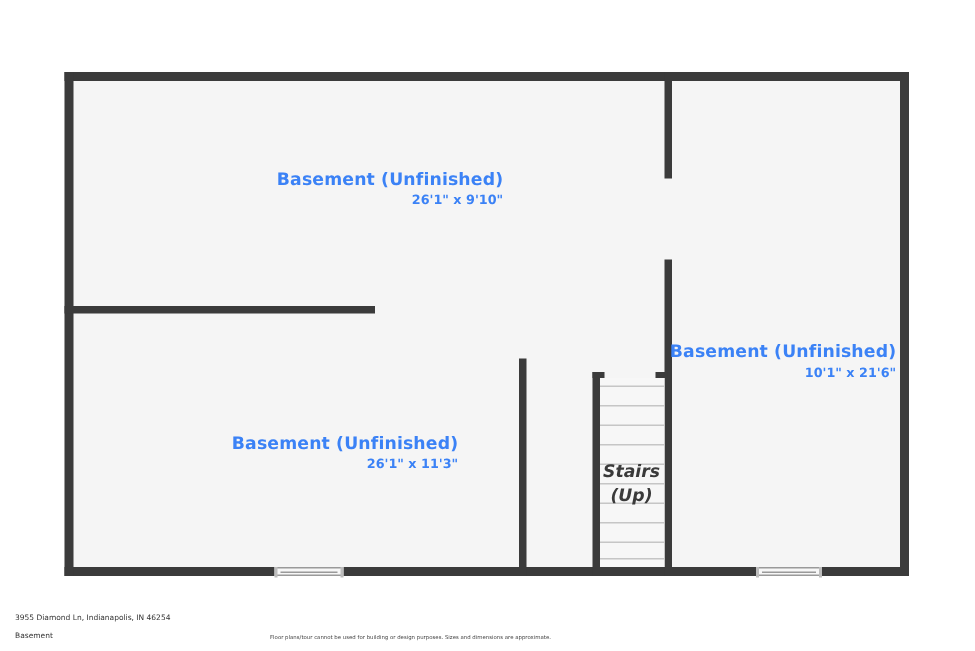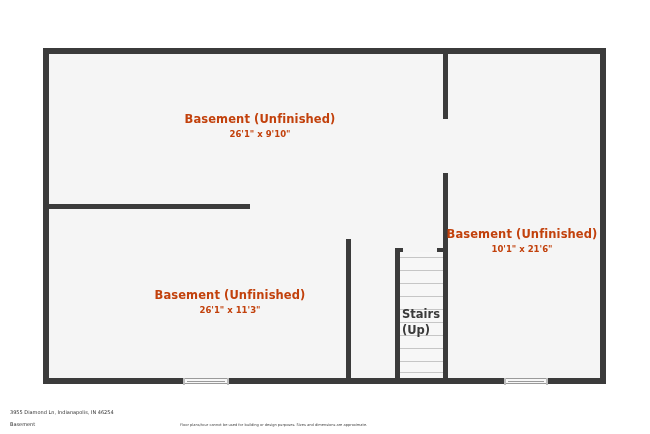--- a/index.html
+++ b/index.html
@@ -25,29 +25,29 @@
     .window::after { right: 0; }
     .window .pane {
       position: absolute; left: 4px; right: 4px; top: 2px; height: 1px; background: #9a9a9a;
     }
     .stairs {
       position: absolute; left: 400px; top: 252px; width: 43px; height: 126px;
       background: #f7f7f7;
     }
     .tread { position: absolute; left: 0; right: 0; height: 1px; background: #c6c6c6; }
     .room-label {
-      position: absolute; text-align: center; color: #c2410c;
+      position: absolute; text-align: right; color: #3b82f6;
       transform: translateX(-50%); white-space: nowrap;
     }
     .room-name { font-size: 11.5px; font-weight: bold; letter-spacing: 0.1px; }
     .room-dims { font-size: 8.5px; font-weight: bold; margin-top: 3px; }
     .stairs-label {
       position: absolute; left: 421px; top: 306px; transform: translateX(-50%);
-      text-align: left; font-size: 11.5px; font-weight: bold; color: #3a3a3a;
-      line-height: 16px; background: transparent;
+      text-align: center; font-size: 11.5px; font-weight: bold; color: #3a3a3a;
+      line-height: 16px; background: transparent; font-style: italic;
     }
     .footer-address { position: absolute; left: 10px; top: 409px; font-size: 5px; color: #333; }
     .footer-floor { position: absolute; left: 10px; top: 421px; font-size: 5px; color: #333; }
     .footer-disclaimer { position: absolute; left: 180px; top: 423px; font-size: 3.6px; color: #444; white-space: nowrap; }
   </style>
 </head>
 <body>
 
 <div>
   <div class="floor"></div>

